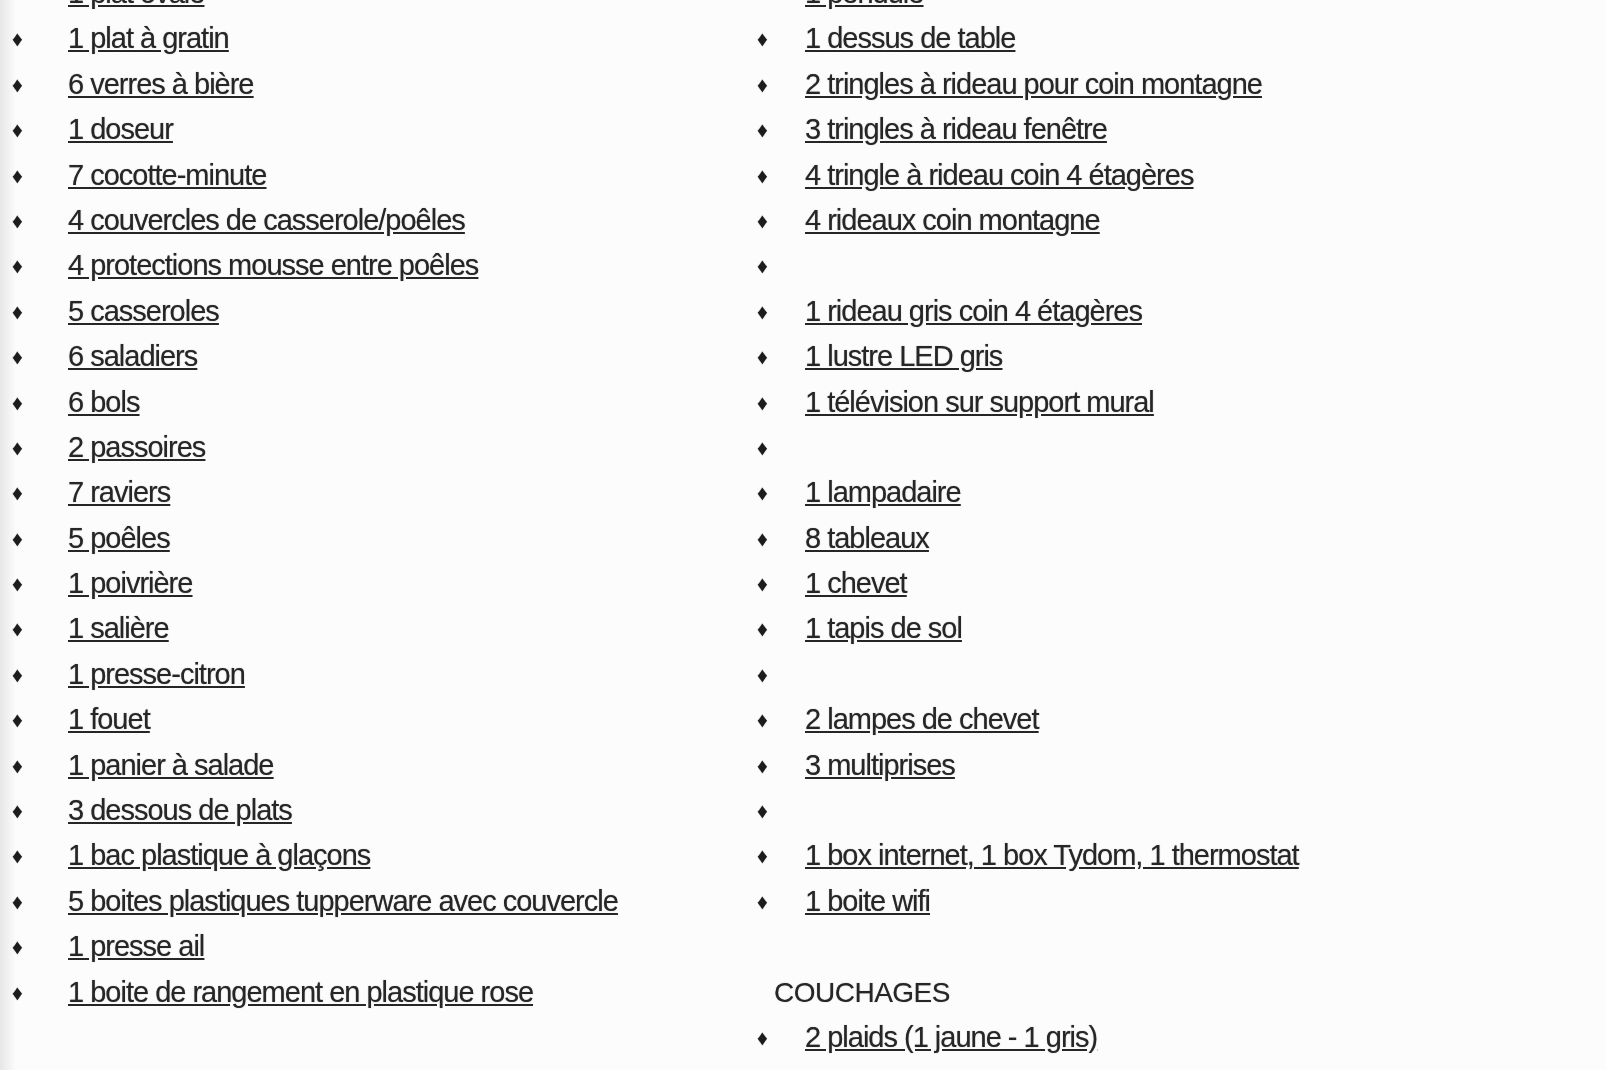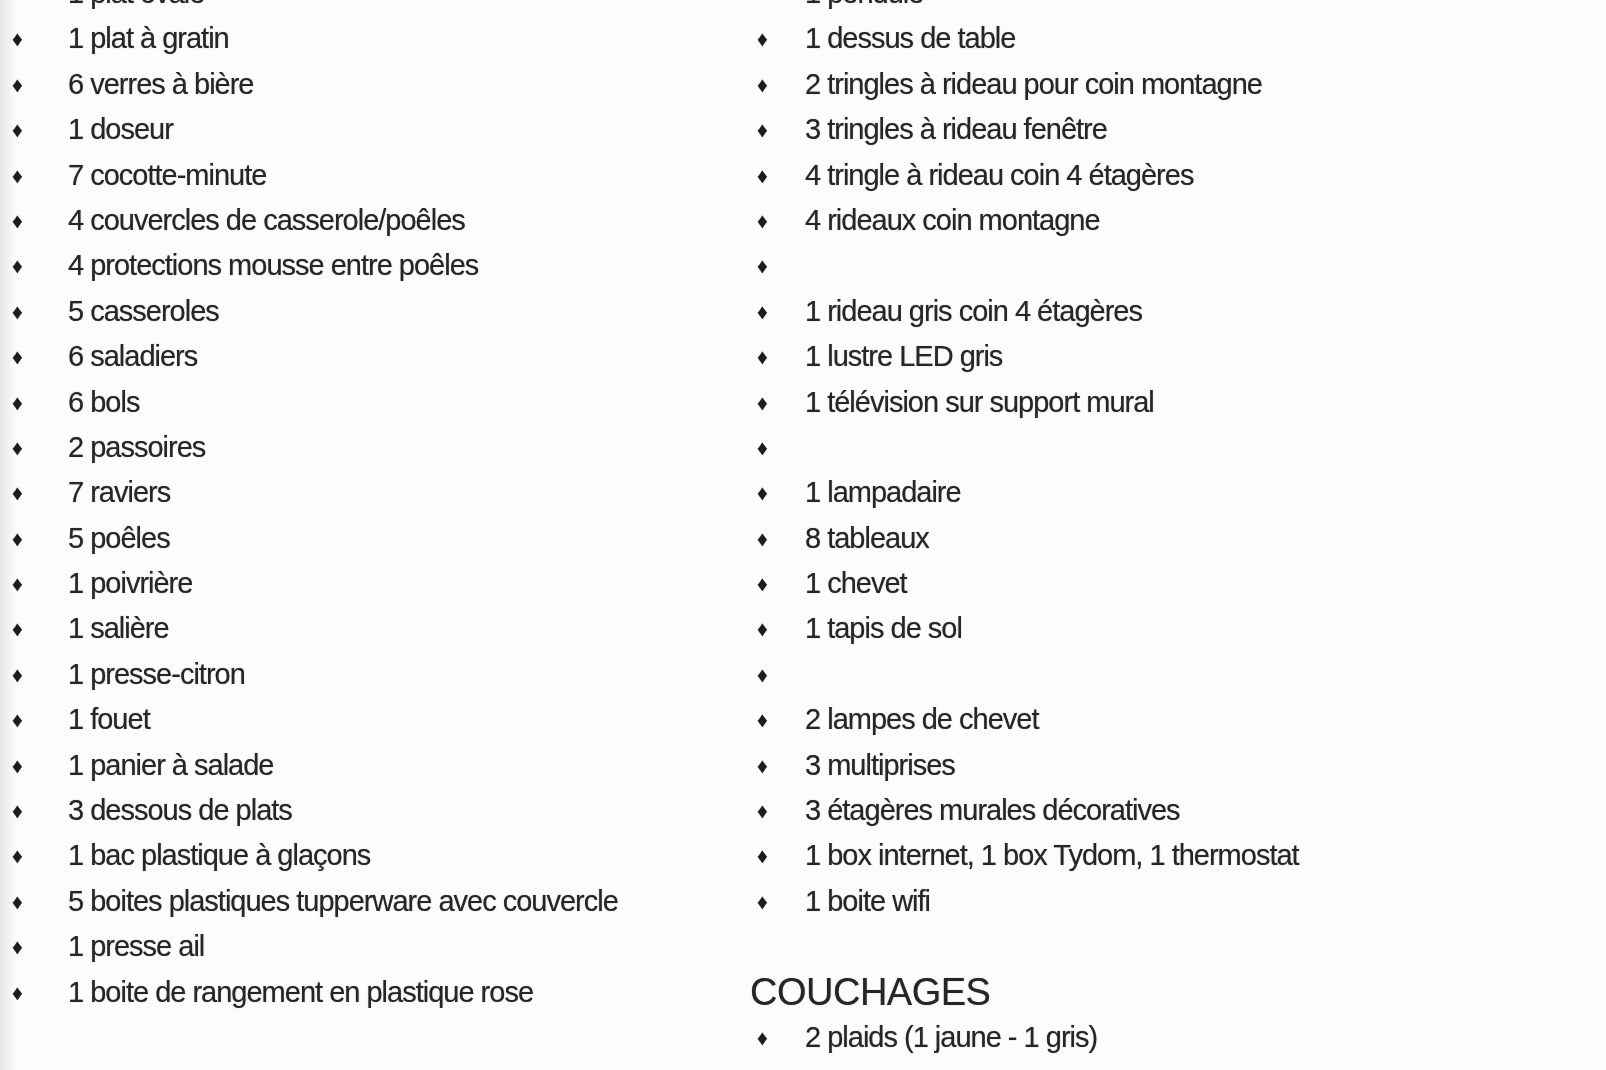--- a/index.html
+++ b/index.html
@@ -54,34 +54,36 @@
     text-shadow:0 0 1px rgba(30,30,30,0.6);
   }
   .col-left  .bullet{ width:62px; padding-left:6px; }
   .col-right .bullet{ width:55px; padding-left:7px; }
 
   .txt{
     font-size:29px;
     letter-spacing:-1px;
     color:var(--ink);
     text-shadow:0 0 1px rgba(35,35,35,0.55);
+    text-decoration:underline;
   }
   
   .item.clipped .bullet{ visibility:hidden; }
 
   .gap-line{ height:45.4px; }
 
   .section-title{
     height:45.4px;
     line-height:45.4px;
-    font-size:38px;
+    font-size:28px;
     letter-spacing:-0.5px;
     color:var(--ink);
     text-shadow:0 0 1px rgba(35,35,35,0.55);
     white-space:nowrap;
+    margin-left:24px;
   }
 </style>
 </head>
 <body>
 
 <div class="page">
   <div class="scan-edge"></div>
 
   <div class="col col-left">
     <div class="item clipped">
@@ -286,21 +288,20 @@
           <span class="txt">2 lampes de chevet</span>
         </li>
 
         <li class="item">
           <span class="bullet">♦</span>
           <span class="txt">3 multiprises</span>
         </li>
 
         <li class="item">
           <span class="bullet">♦</span>
-          <span class="txt">3 étagères murales décoratives</span>
         </li>
 
         <li class="item">
           <span class="bullet">♦</span>
           <span class="txt">1 box internet, 1 box Tydom, 1 thermostat</span>
         </li>
 
         <li class="item">
           <span class="bullet">♦</span>
           <span class="txt">1 boite wifi</span>

